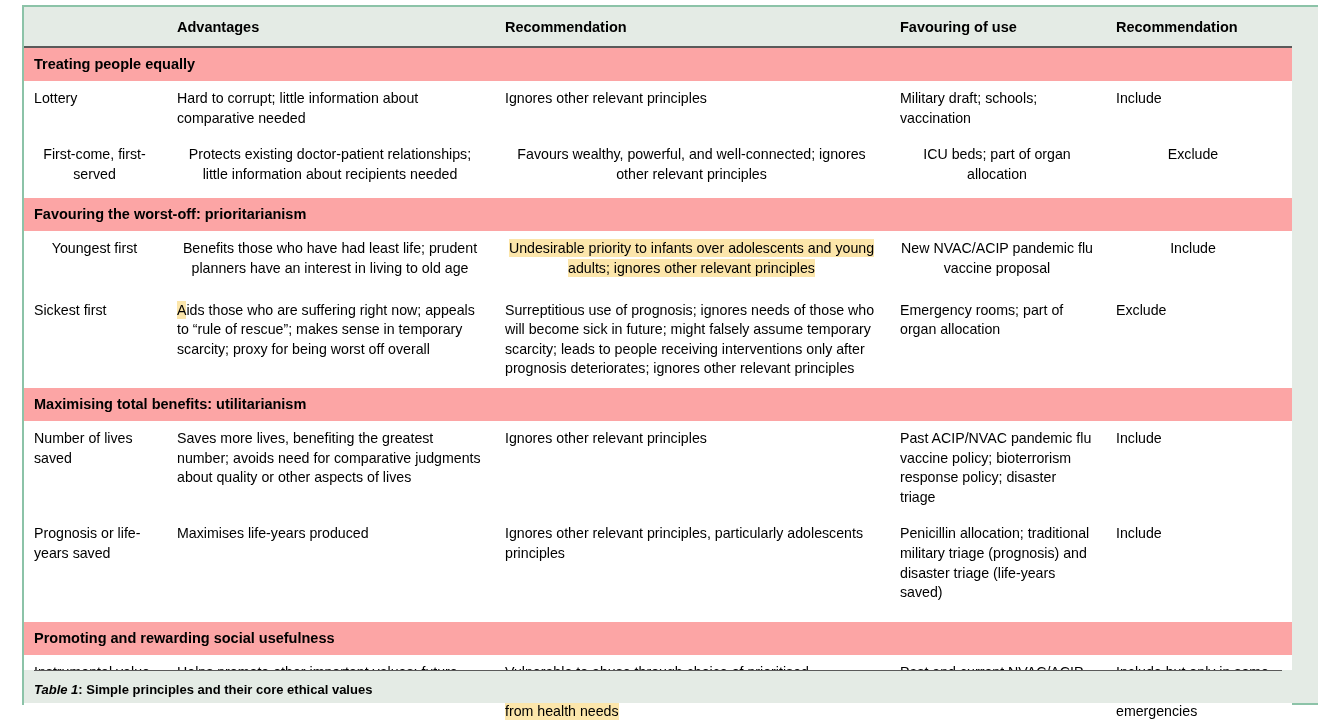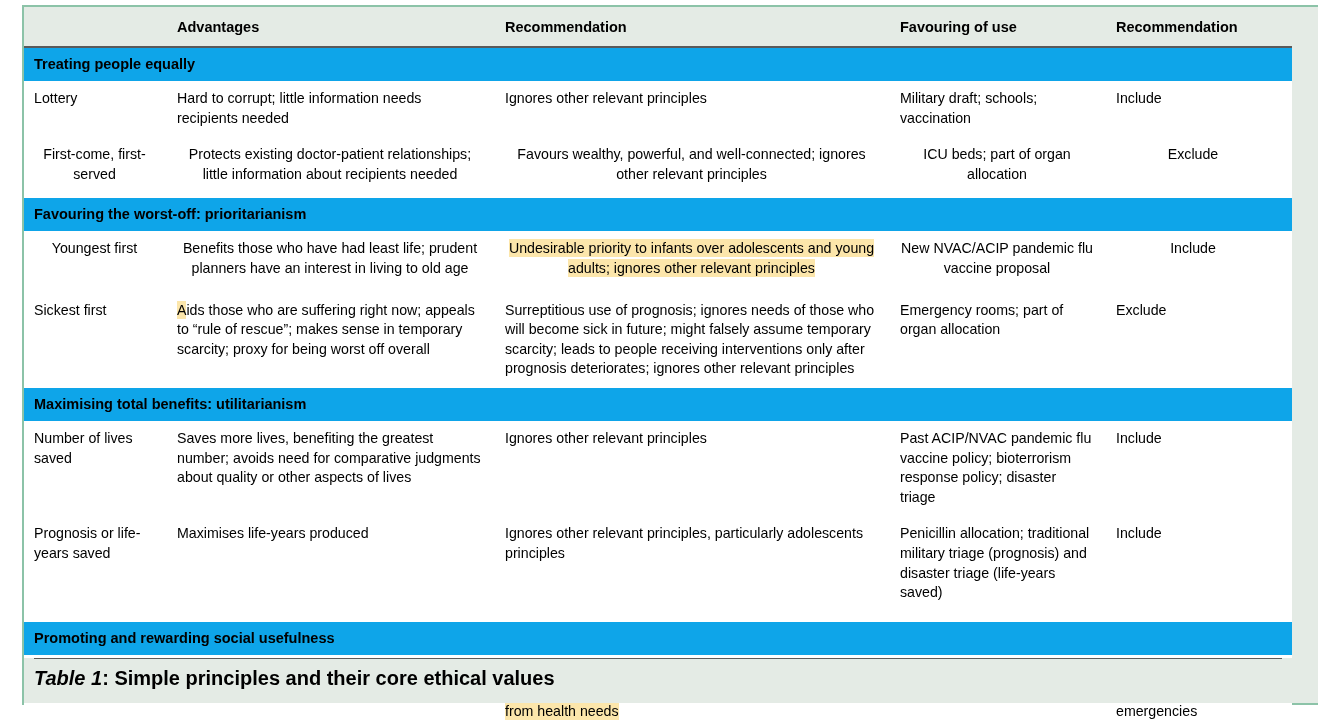--- a/index.html
+++ b/index.html
@@ -63,21 +63,21 @@
     padding: 0;
     height: 2px;
   }
   .rule-line {
     height: 1.5px;
     background: #5a5a5a;
     width: 100%;
   }
 
   .section-row td {
-    background: #0ea5e9;
+    background: #fca5a5;
     font-weight: bold;
     font-size: 14.5px;
     line-height: 17px;
     padding: 8px 10px 8px 0;
   }
 
   .data-row td {
     background: #ffffff;
     font-size: 14.2px;
     line-height: 19.6px;
@@ -110,23 +110,23 @@
     background: #e4ebe5;
     padding: 0;
   }
   .caption-rule {
     height: 1.5px;
     background: #5a5a5a;
     margin: 0 10px 0 10px;
     width: 1248px;
   }
   .caption-text {
-    font-size: 20px;
+    font-size: 13px;
     font-weight: bold;
-    padding: 10px 0 16px 10px;
+    padding: 10px 0 4px 10px;
     line-height: 18px;
   }
   .caption-text em {
     font-style: italic;
   }
 </style>
 </head>
 <body>
 
 <div class="table-frame">
@@ -152,21 +152,21 @@
         <td colspan="5">
             <div class="rule-line"></div>
           </td>
       </tr>
 
       <tr class="section-row">
         <td class="indent" colspan="5">Treating people equally</td>
       </tr>
       <tr class="data-row">
         <td class="indent">Lottery</td>
-        <td>Hard to corrupt; little information needs recipients needed</td>
+        <td>Hard to corrupt; little information about comparative needed</td>
         <td>Ignores other relevant principles</td>
         <td>Military draft; schools; vaccination</td>
         <td>Include</td>
       </tr>
       <tr class="data-row tall">
         <td class="indent">First-come, first-served</td>
         <td>Protects existing doctor-patient relationships; little information about recipients needed</td>
         <td>Favours wealthy, powerful, and well-connected; ignores other relevant principles</td>
         <td>ICU beds; part of organ allocation</td>
         <td>Exclude</td>

